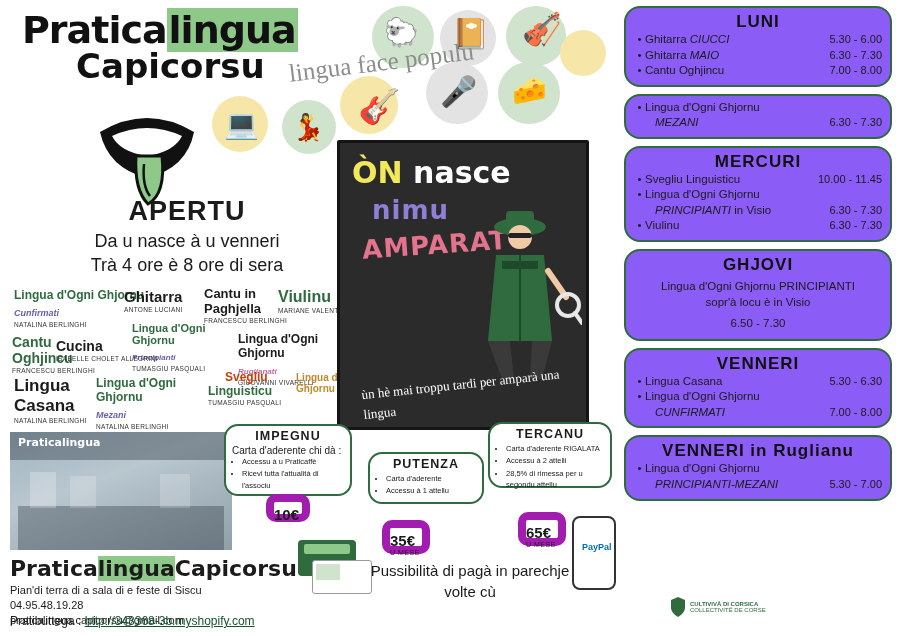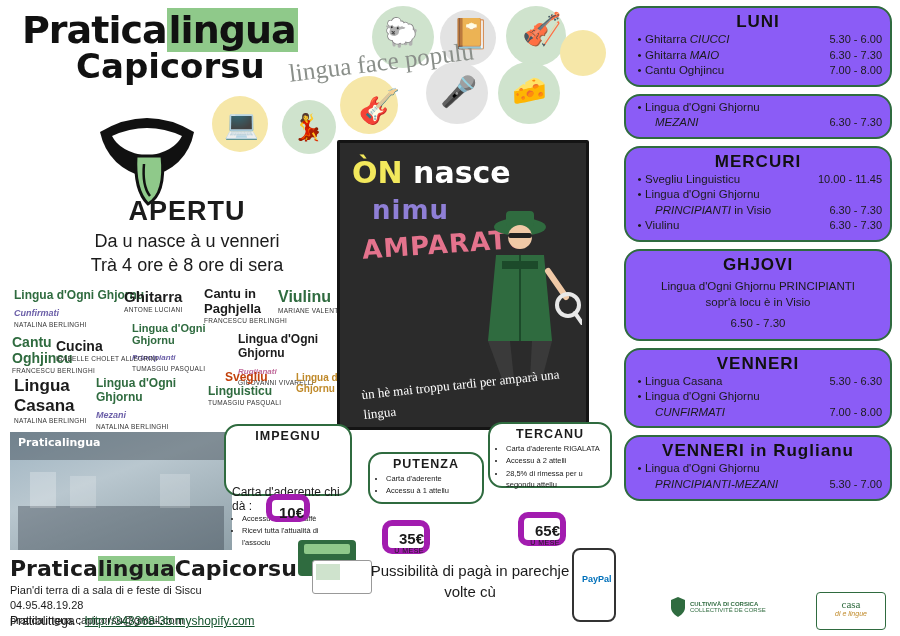--- a/index.html
+++ b/index.html
@@ -74,21 +74,21 @@
                  font-family:"DejaVu Sans", sans-serif; letter-spacing:1px; transform:rotate(-4deg); }
   #poster .tag { position:absolute; left:22px; bottom:14px; width:214px; color:#ffffff; font-size:13px;
                  font-family:"Liberation Serif", serif; transform:rotate(-6deg); line-height:1.5; }
   #figure { position:absolute; right:4px; bottom:46px; width:120px; height:180px; }
 
   
   .bubble { position:absolute; border:2px solid #2f6b3f; border-radius:14px; background:#ffffff; }
   .bub-title { text-align:center; font-weight:bold; font-size:12.5px; letter-spacing:1px; padding:3px 0 2px; }
   .bub-body { font-size:7.5px; line-height:1.5; padding:0 8px 5px 16px; margin:0; }
   .bub-body li { margin-bottom:1px; }
-  .coin { position:absolute; border:6px solid #a21caf; border-radius:10px; background:#fff; text-align:right; }
+  .coin { position:absolute; border:8px solid #a21caf; border-radius:10px; background:#fff; text-align:left; }
   .coin .amt { font-weight:bold; font-size:15px; }
   .coin .per { font-size:7px; letter-spacing:.5px; }
 
   #pay-note { position:absolute; left:360px; top:560px; width:220px; text-align:center;
               font-size:15px; line-height:1.4; }
 
   
   #sched { position:absolute; left:624px; top:6px; width:268px; }
   .card { border:2px solid #2f6b3f; border-radius:16px; background:#8b5cf6; margin-bottom:7px; padding:4px 8px 6px; }
   .card h3 { margin:0; text-align:center; font-size:17px; font-weight:bold; letter-spacing:1px; color:#111; }
@@ -263,21 +263,21 @@
     <path d="M86 70 L104 96" stroke="#f0c9a6" stroke-width="6" stroke-linecap="round"></path>
     <circle cx="106" cy="104" r="11" fill="none" stroke="#e8e8e8" stroke-width="4"></circle>
     <path d="M113 112 L120 122" stroke="#e8e8e8" stroke-width="4" stroke-linecap="round"></path>
   </svg>
 
   <div class="tag">ùn hè mai troppu tardi per amparà una lingua</div>
 </div>
 
 <div class="bubble" style="left:224px;top:424px;width:128px;height:72px;">
   <div class="bub-title">IMPEGNU</div>
-  <div style="font-size:12px;padding:0 6px;margin-top:40px;">Carta d'aderente chi dà :</div>
+  <div style="font-size:10px;padding:0 6px;">Carta d'aderente chi dà :</div>
   <ul class="bub-body">
     <li>Accessu à u Praticaffè</li>
     <li>Ricevi tutta l'attualità di l'associu</li>
   </ul>
 </div>
 <div class="coin" style="left:266px;top:494px;width:44px;height:28px;padding-top:4px;">
   <div class="amt">10€</div>
 </div>
 
 <div class="bubble" style="left:368px;top:452px;width:116px;height:52px;">
@@ -308,21 +308,21 @@
 <div style="position:absolute;left:298px;top:540px;width:80px;height:56px;">
   <div style="position:absolute;left:0;top:0;width:58px;height:36px;background:#2f6b3f;border-radius:4px;"></div>
   <div style="position:absolute;left:6px;top:4px;width:46px;height:10px;background:#8fc98a;border-radius:2px;"></div>
   <div style="position:absolute;left:14px;top:20px;width:60px;height:34px;background:#fff;border:1px solid #999;border-radius:3px;"></div>
   <div style="position:absolute;left:18px;top:24px;width:24px;height:16px;background:#cfe3cd;"></div>
 </div>
 
 <div id="pay-note">
   <span>Pussibilità di pagà in parechje volte cù</span>
 </div>
-<div style="position:absolute;left:572px;top:548px;width:46px;height:76px;">
+<div style="position:absolute;left:572px;top:516px;width:46px;height:76px;">
   <div style="position:absolute;left:0;top:0;width:44px;height:74px;border:2px solid #333;border-radius:8px;background:#fff;"></div>
   <div style="position:absolute;left:10px;top:26px;font-size:9px;color:#0070ba;font-weight:bold;">PayPal</div>
 </div>
 
 <div id="sched">
 
   <div class="card">
     <h3>LUNI</h3>
     <div class="row">
       <span class="bullet">•</span>
@@ -420,17 +420,13 @@
     <div style="display:flex;align-items:center;gap:4px;">
       <svg width="16" height="22" viewBox="0 0 16 22">
           <path d="M8 1 L15 4 V12 C15 17 8 21 8 21 C8 21 1 17 1 12 V4 Z" fill="#2f6b3f"></path>
         </svg>
       <div>
         <div style="font-size:6px;color:#2f6b3f;font-weight:bold;">CULTIVIVÀ DI CORSICA</div>
         <div style="font-size:6px;color:#2f6b3f;">COLLECTIVITÉ DE CORSE</div>
       </div>
     </div>
   </div>
-  <div class="flogo" style="left:146px;top:0;width:70px;height:38px;border:1px solid #2f6b3f;border-radius:4px;text-align:center;padding-top:5px;">
-    <div style="font-size:11px;color:#2f6b3f;font-family:'Liberation Serif',serif;">casa</div>
-    <div style="font-size:7px;color:#c08a2a;font-style:italic;">di e lingue</div>
-  </div>
 </div>
 
 </body></html>

